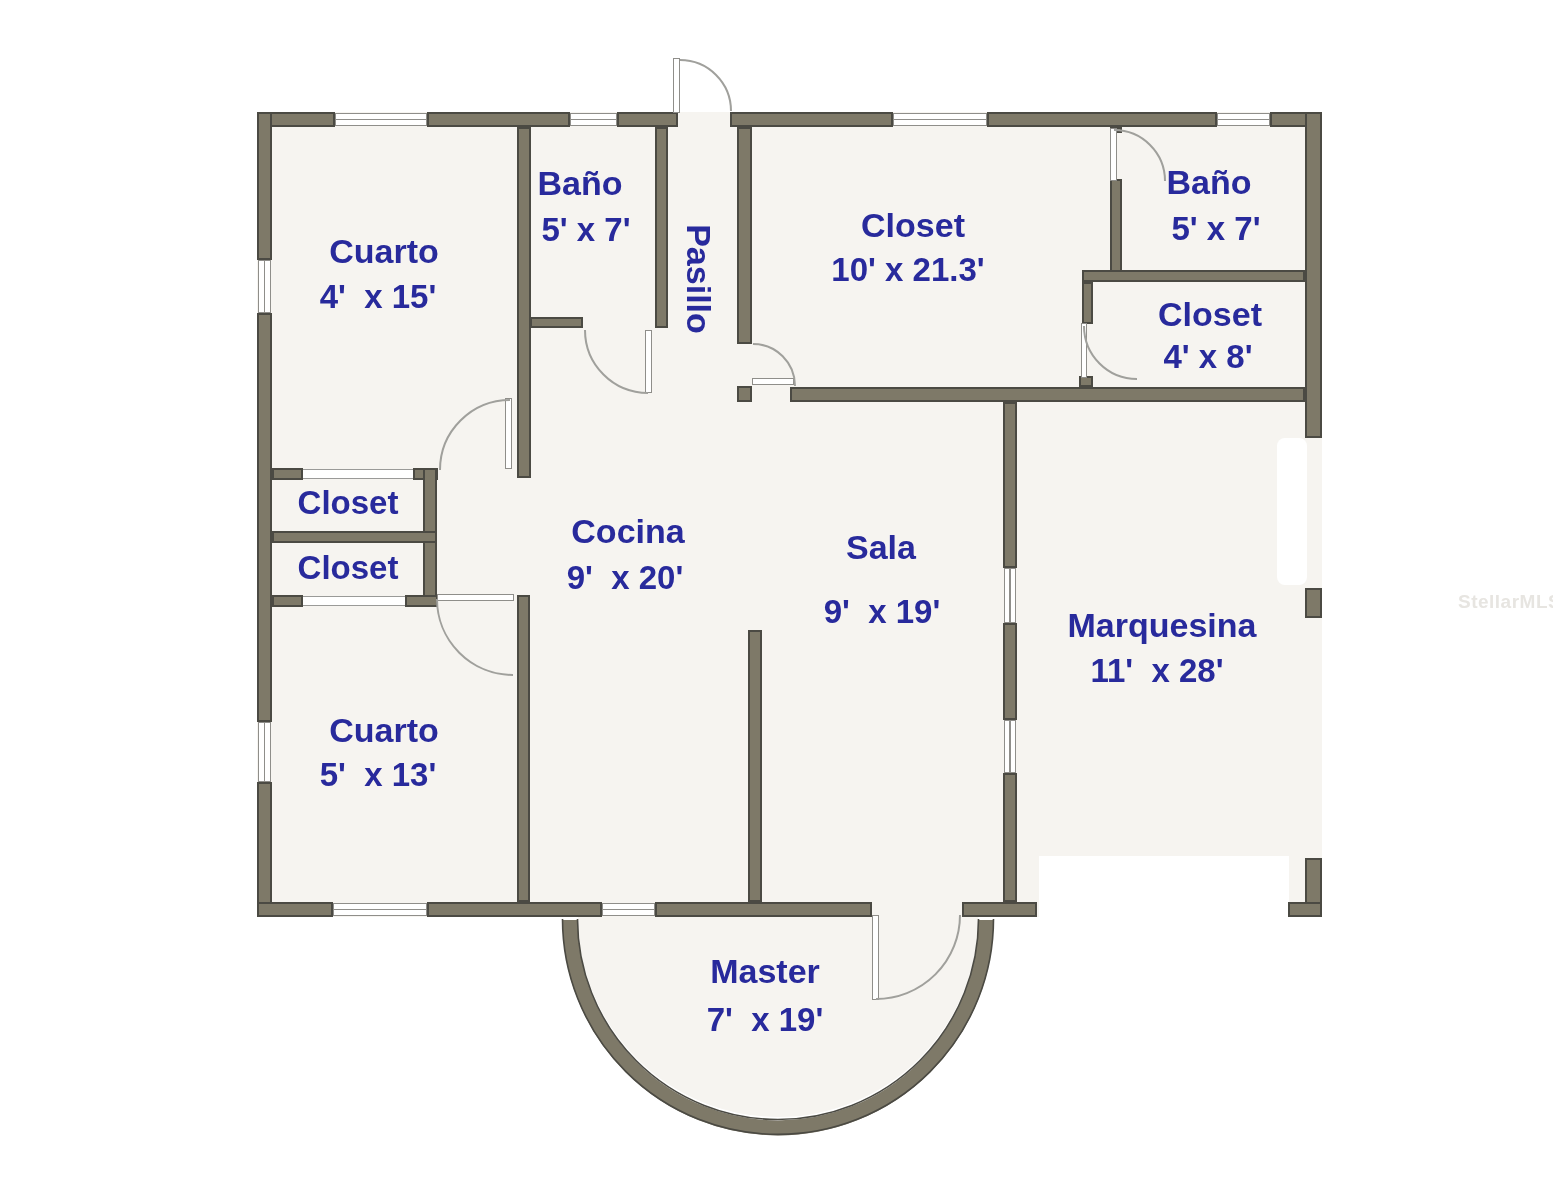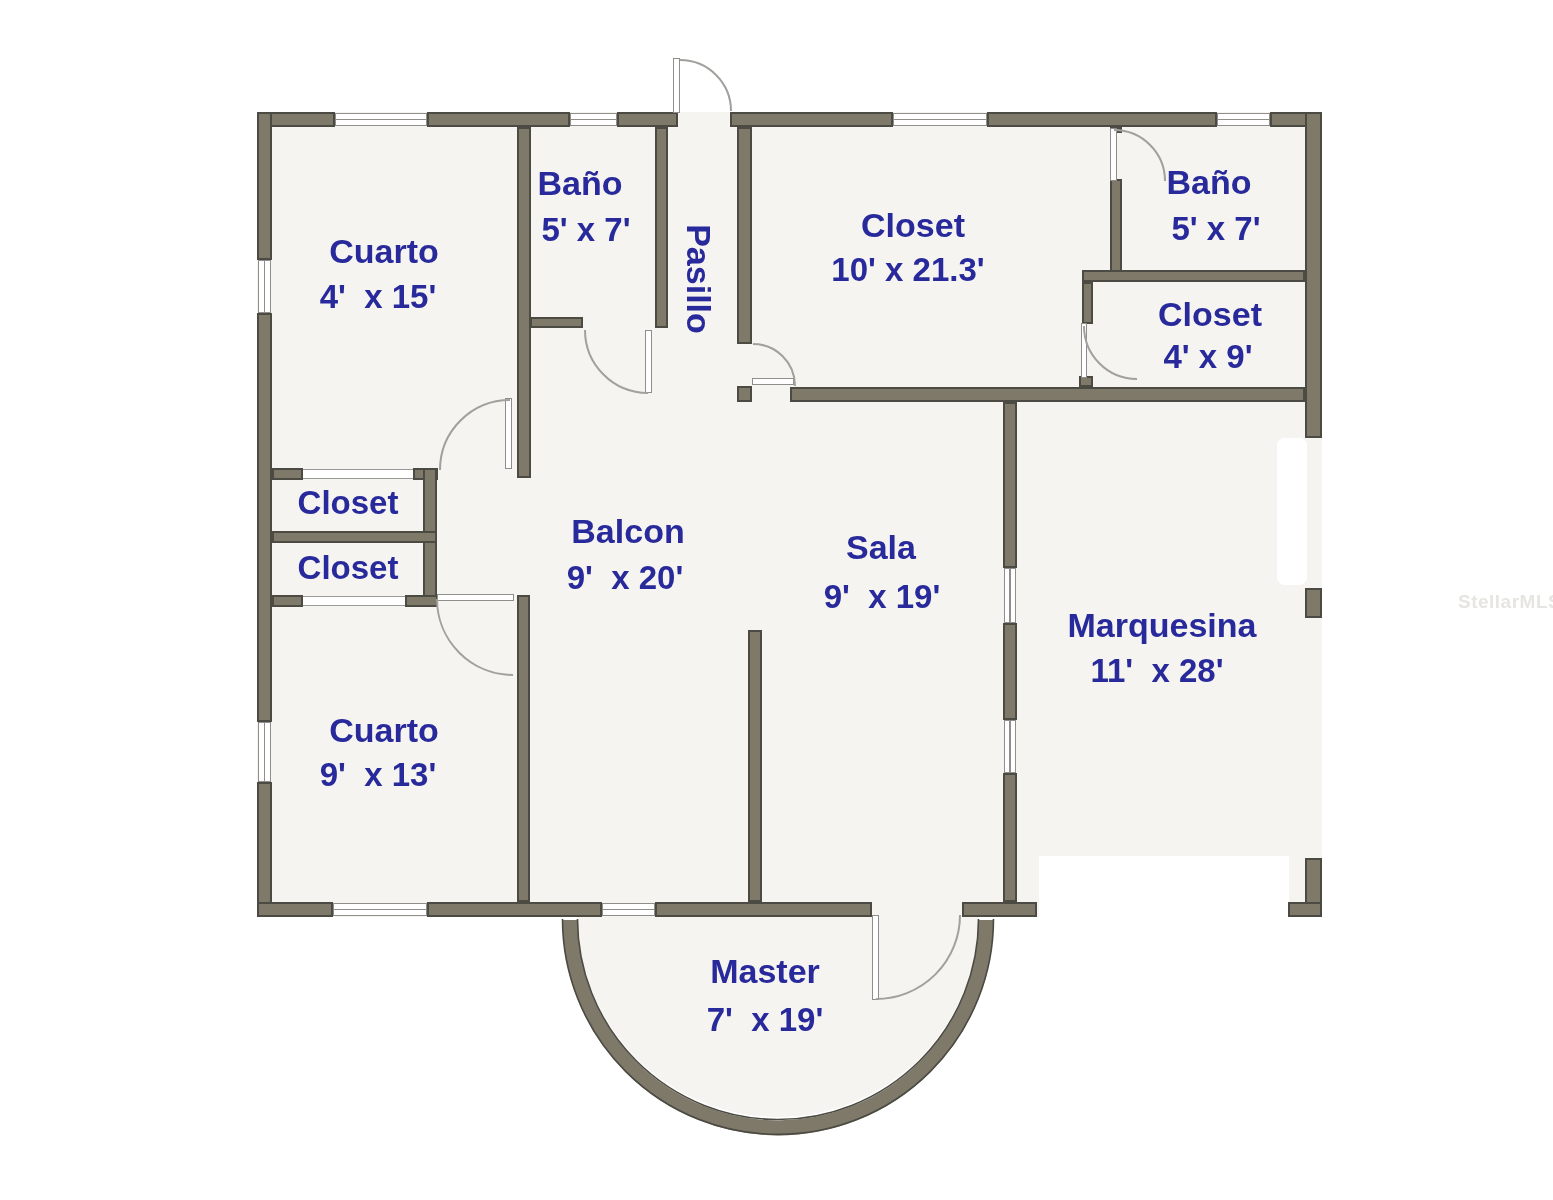--- a/index.html
+++ b/index.html
@@ -126,34 +126,34 @@
 
   <div class="lbl vert" style="left:698px;top:279px">Pasillo</div>
 
   <div class="lbl" style="left:913px;top:226px">Closet</div>
   <div class="lbl dims" style="left:908px;top:270px">10' x 21.3'</div>
 
   <div class="lbl" style="left:1209px;top:183px">Baño</div>
   <div class="lbl dims" style="left:1216px;top:229px">5' x 7'</div>
 
   <div class="lbl" style="left:1210px;top:315px">Closet</div>
-  <div class="lbl dims" style="left:1208px;top:357px">4' x 9'</div>
+  <div class="lbl dims" style="left:1208px;top:357px">4' x 8'</div>
 
   <div class="lbl" style="left:348px;top:503px;font-size:33px">Closet</div>
   <div class="lbl" style="left:348px;top:568px;font-size:33px">Closet</div>
 
-  <div class="lbl" style="left:628px;top:532px">Balcon</div>
+  <div class="lbl" style="left:628px;top:532px">Cocina</div>
   <div class="lbl dims" style="left:625px;top:578px">9'  x 20'</div>
 
   <div class="lbl" style="left:881px;top:548px">Sala</div>
-  <div class="lbl dims" style="left:882px;top:597px">9'  x 19'</div>
+  <div class="lbl dims" style="left:882px;top:612px">9'  x 19'</div>
 
   <div class="lbl" style="left:1162px;top:626px">Marquesina</div>
   <div class="lbl dims" style="left:1157px;top:671px">11'  x 28'</div>
 
   <div class="lbl" style="left:384px;top:731px">Cuarto</div>
-  <div class="lbl dims" style="left:378px;top:775px">9'  x 13'</div>
+  <div class="lbl dims" style="left:378px;top:775px">5'  x 13'</div>
 
   <div class="lbl" style="left:765px;top:972px">Master</div>
   <div class="lbl dims" style="left:765px;top:1020px">7'  x 19'</div>
 
   <div class="wm">StellarMLS</div>
 </div>
 
 </body></html>

